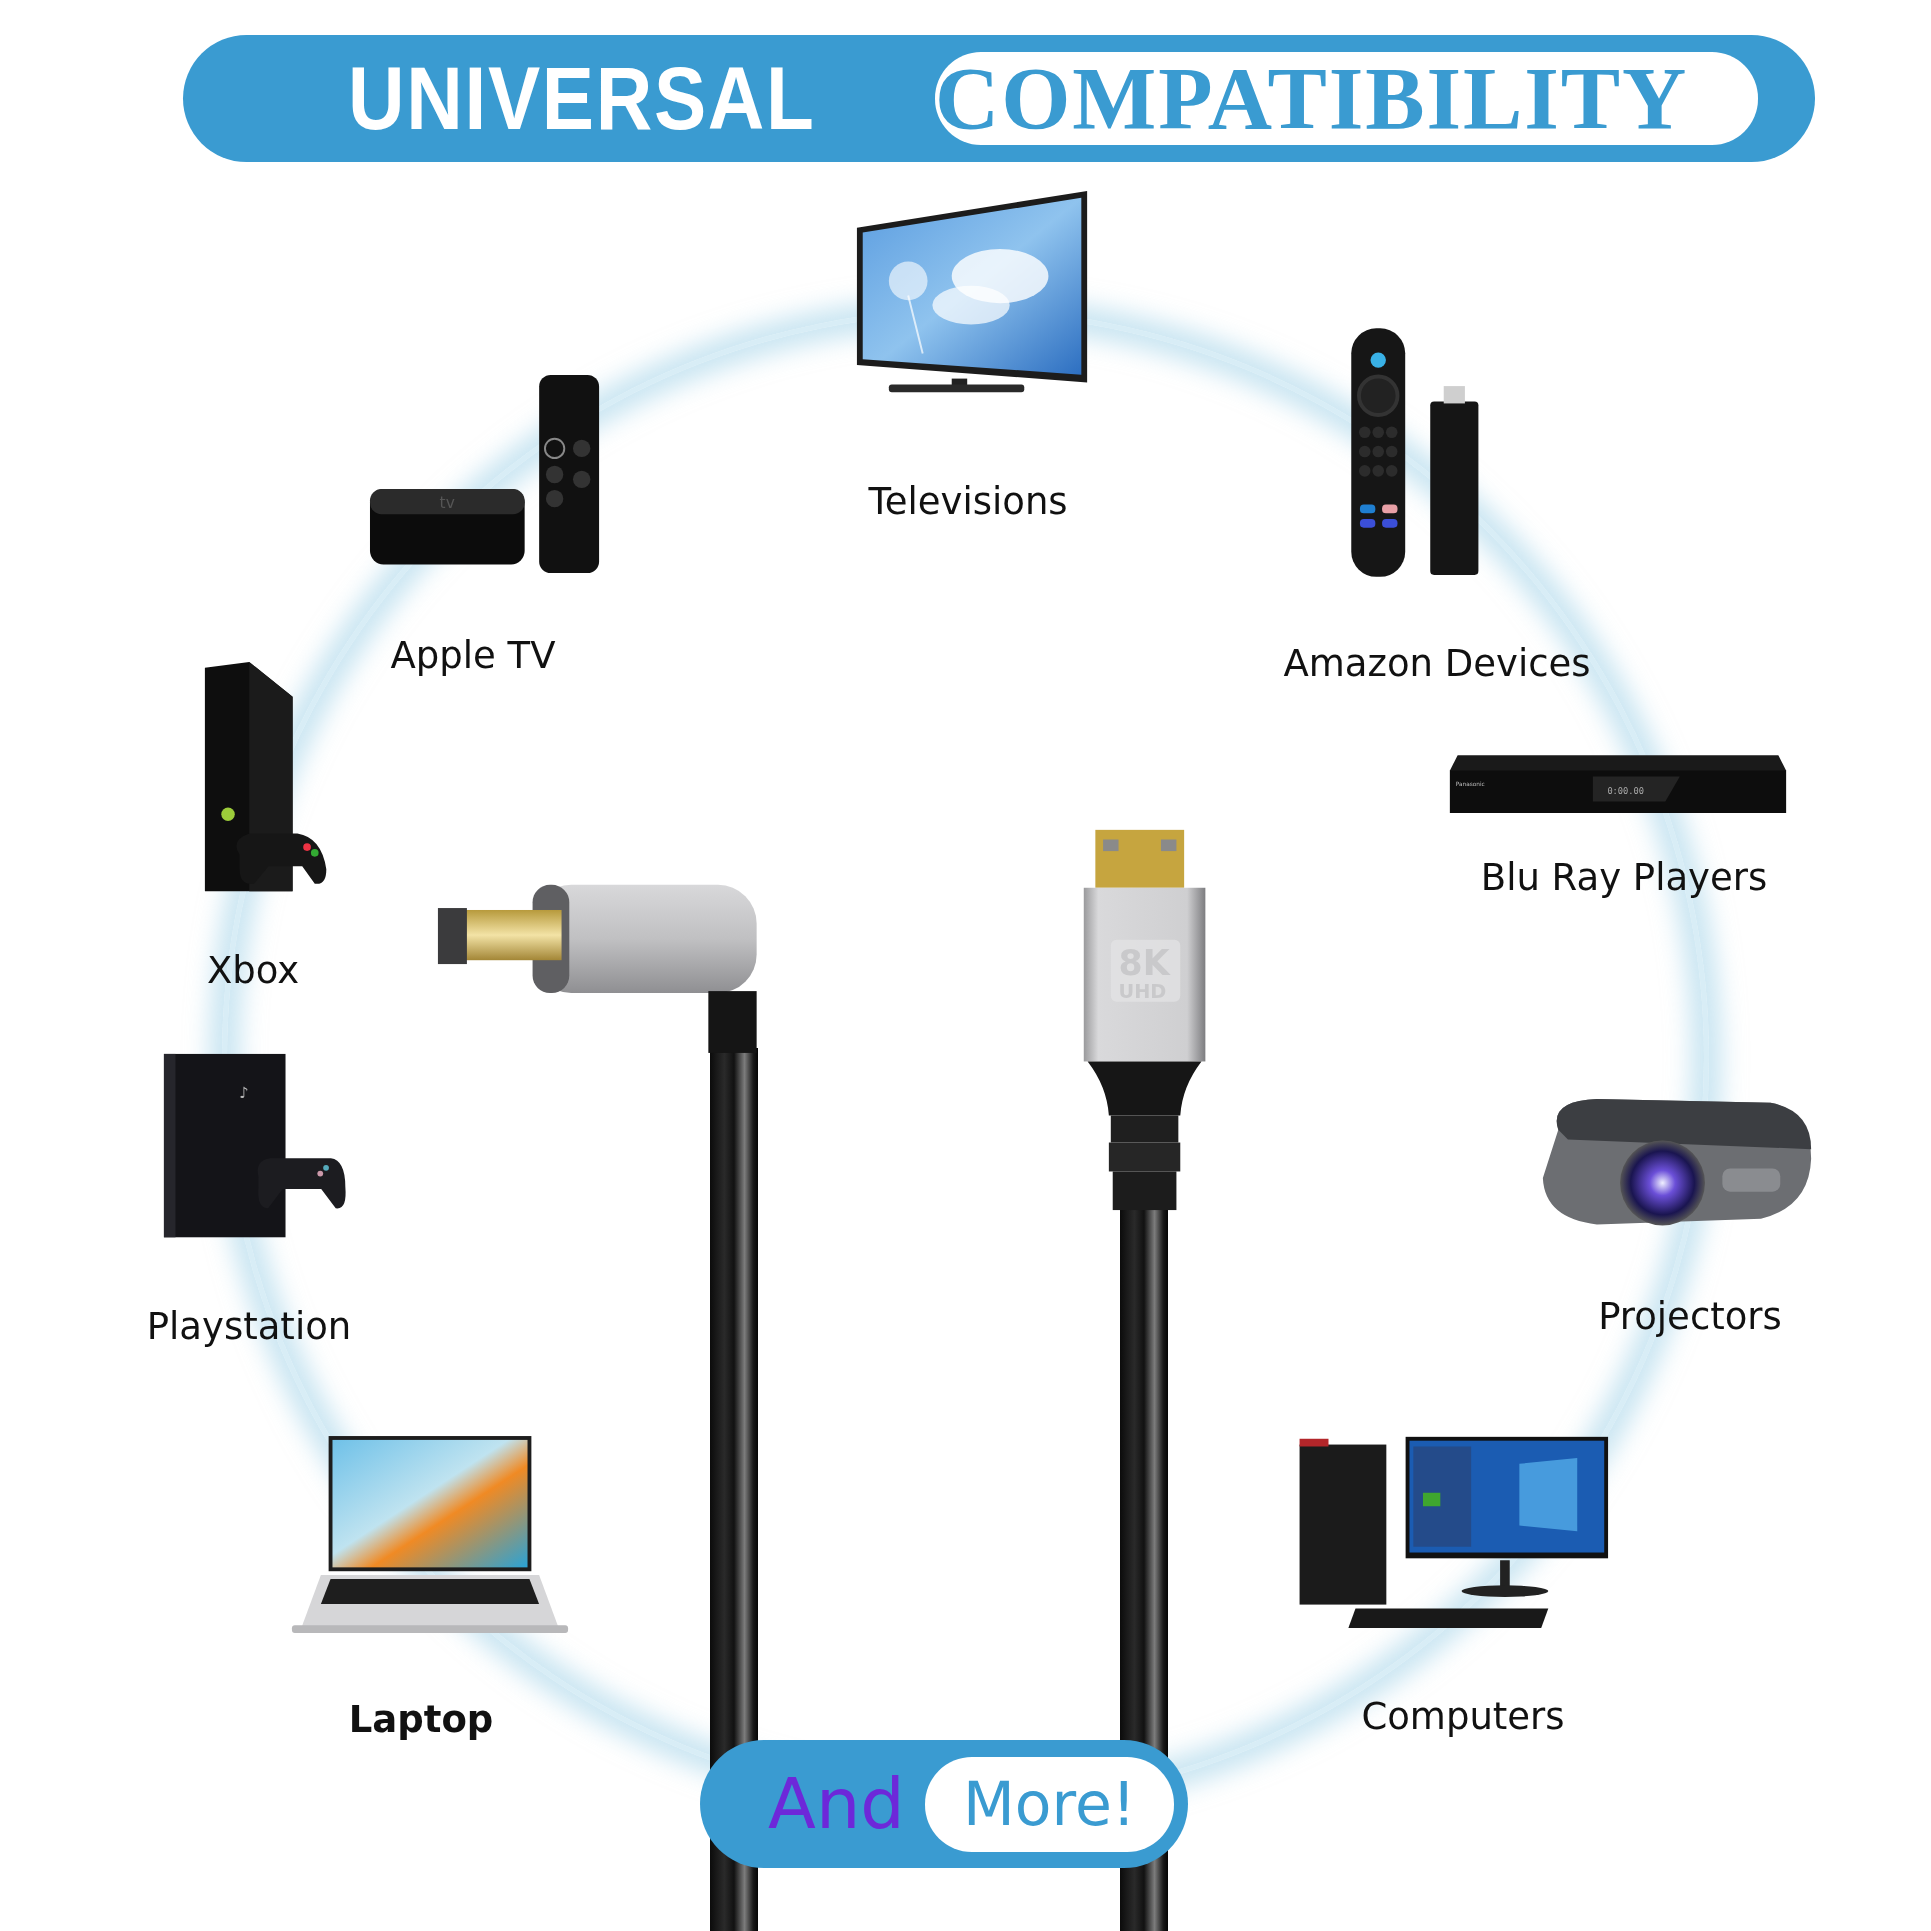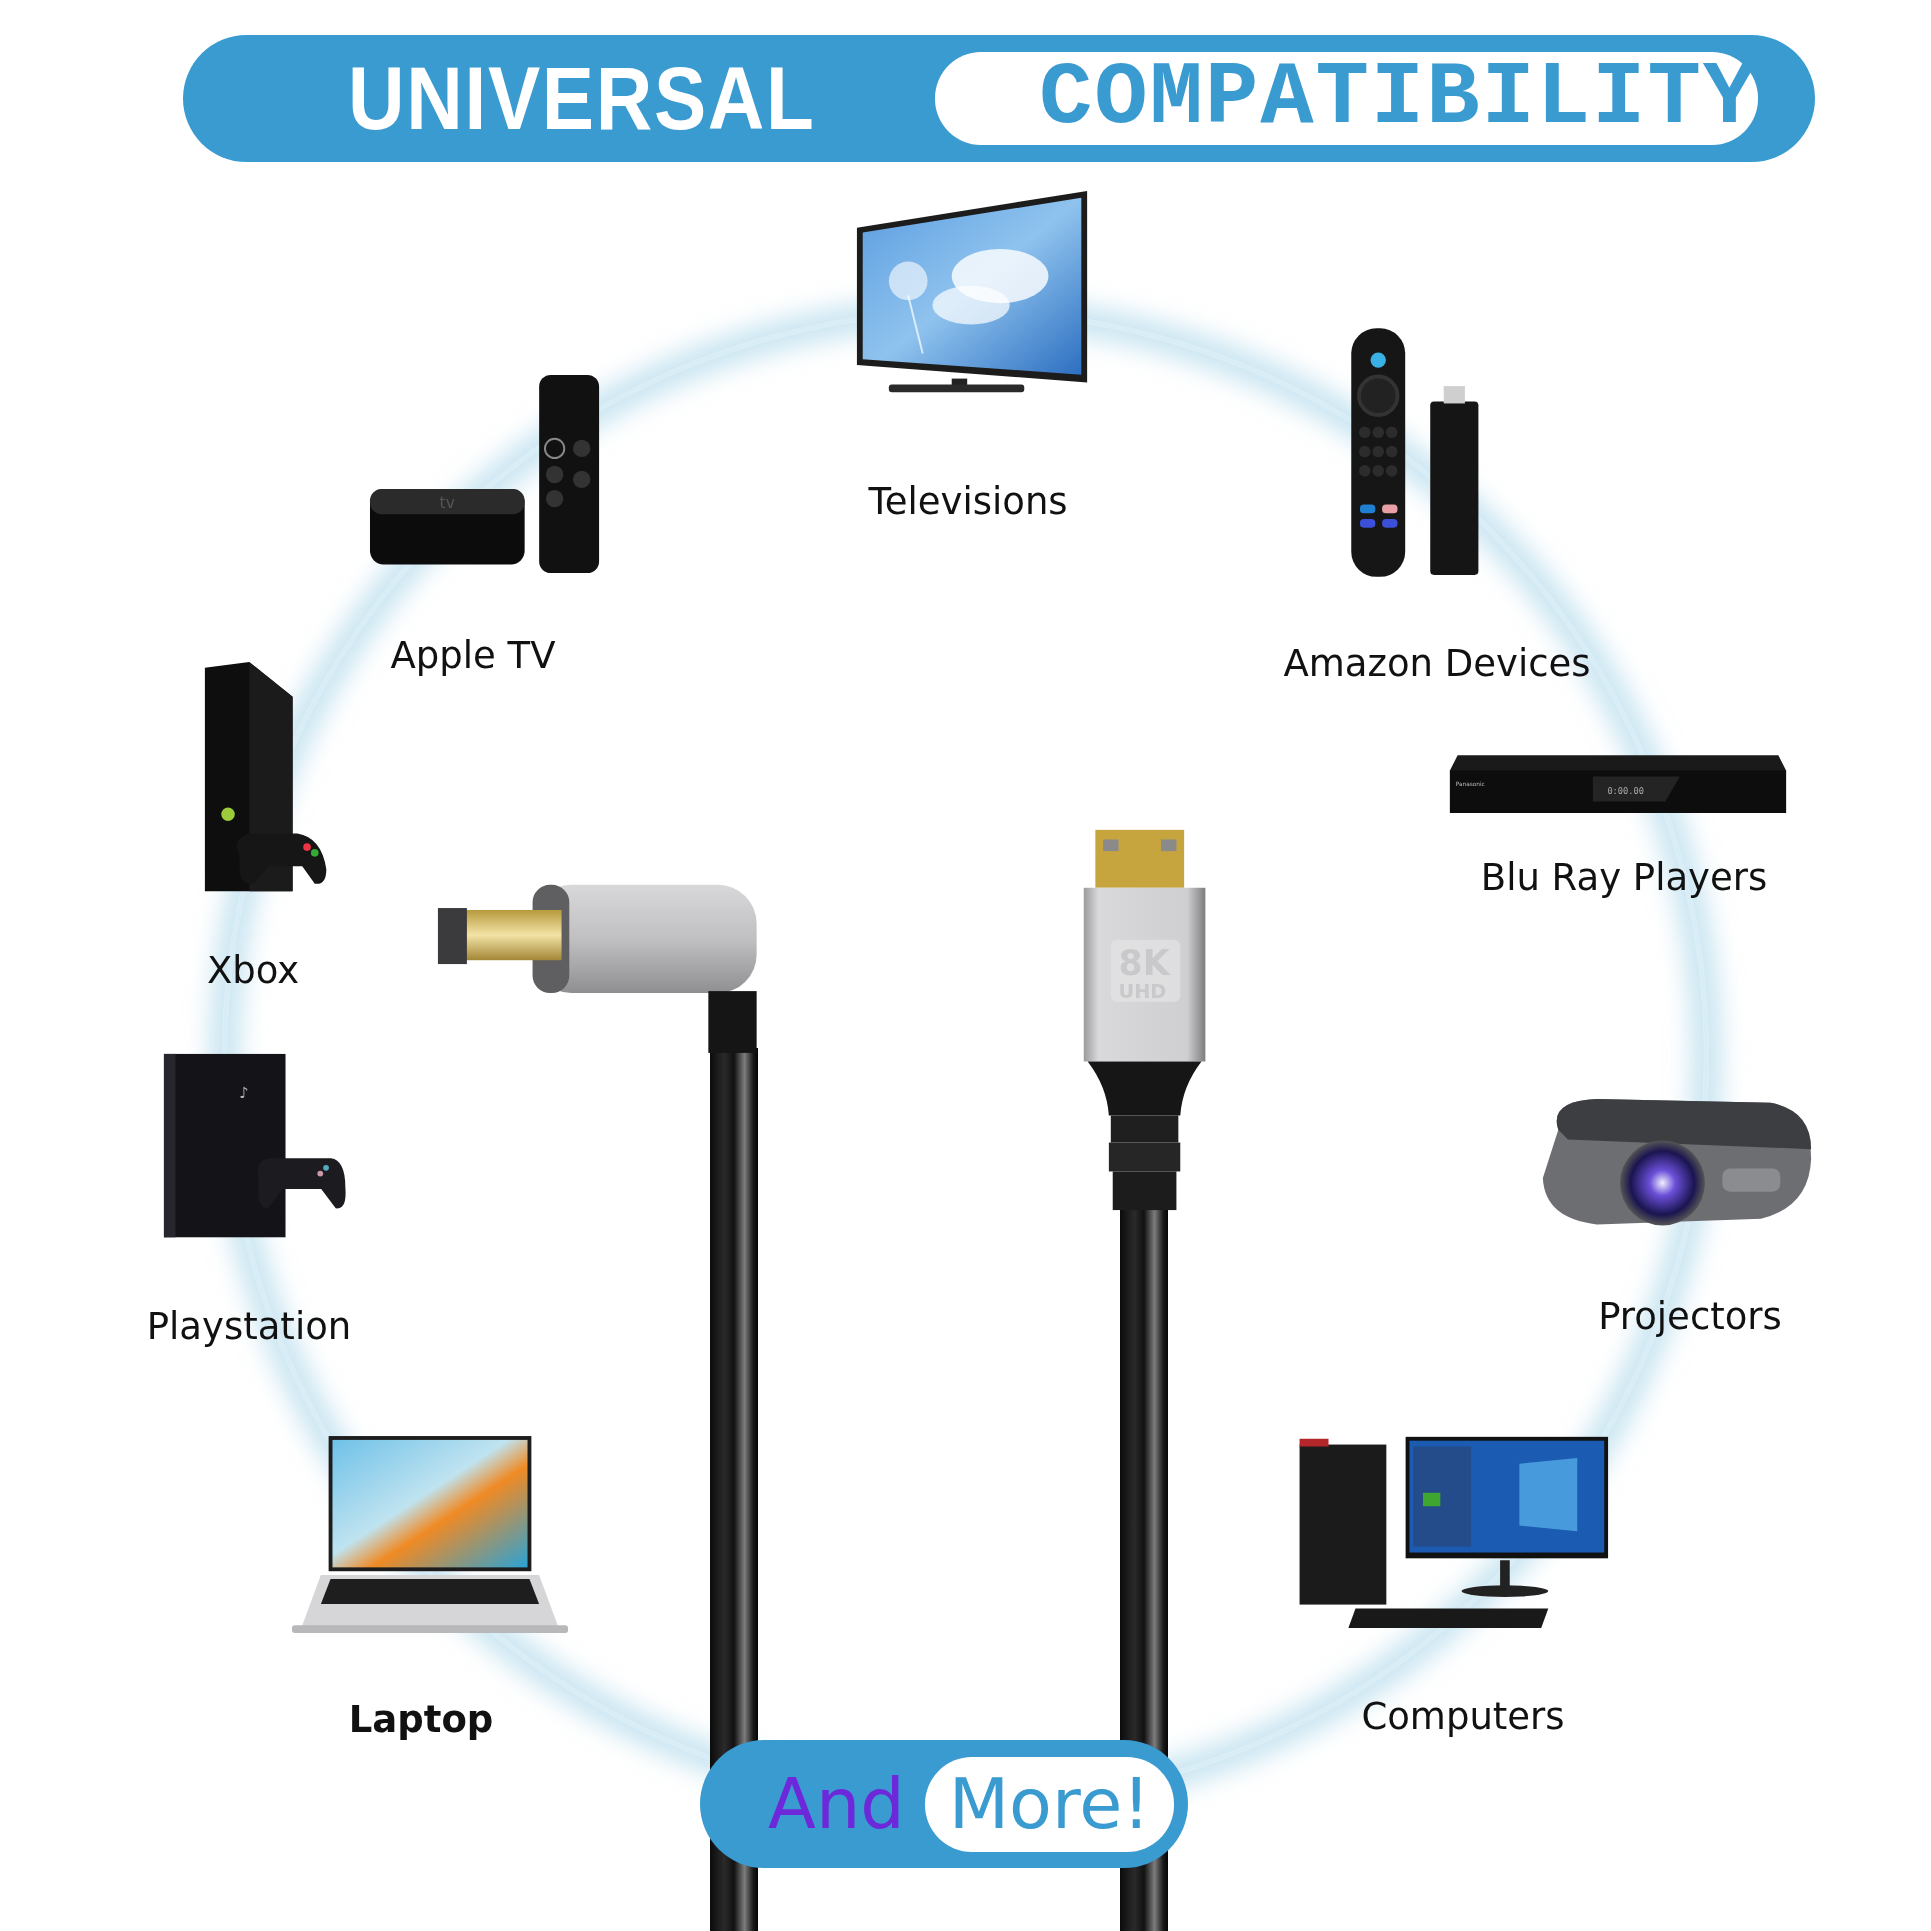--- a/index.html
+++ b/index.html
@@ -9,22 +9,22 @@
 
   
   .header-pill { left: 183px; top: 35px; width: 1632px; height: 127px;
                  background: #3a9bd1; border-radius: 64px; }
   .header-left { left: 348px; top: 35px; height: 127px; line-height: 127px;
                  color: #ffffff; font-weight: bold; font-size: 89px; letter-spacing: 1.9px;
                  font-family: "Liberation Sans", sans-serif; transform: scaleX(0.88); transform-origin: left center; }
   .header-inner { left: 935px; top: 52px; width: 823px; height: 93px;
                   background: #ffffff; border-radius: 46px; }
   .header-right { left: 935px; top: 52px; width: 823px; height: 93px; line-height: 93px;
-                  text-align: right; color: #3a9bd1; font-weight: bold; font-size: 89px;
-                  letter-spacing: 1.9px; font-family: Liberation Mono, monospace; }
+                  text-align: left; color: #3a9bd1; font-weight: bold; font-size: 89px;
+                  letter-spacing: 1.9px; font-family: Liberation Serif, serif; }
 
   
   .ring { left: 222px; top: 309px; width: 1477px; height: 1487px; border-radius: 50%;
           box-shadow: 0 0 23px 13.5px rgba(160,210,232,0.55), inset 0 0 23px 13.5px rgba(160,210,232,0.55);
           border: 5.8px solid rgba(190,225,240,0.6); }
 
   
   .label { position: absolute; font-size: 37px; color: #111111; white-space: nowrap;
            transform: translateX(-50%); font-family: "DejaVu Sans", sans-serif; margin-top: 41px; }
   .label.bold { font-weight: bold; }
@@ -35,21 +35,21 @@
   
   .cable { position: absolute; width: 48px;
            background: linear-gradient(90deg, #0b0b0b 0%, #2a2a2a 30%, #111 50%, #7c7c7c 72%, #1a1a1a 90%, #050505 100%); }
 
   
   .bottom-pill { left: 700px; top: 1740px; width: 488px; height: 128px; background: #3a9bd1; border-radius: 65px; }
   .bottom-left { left: 768px; top: 1740px; height: 128px; line-height: 128px; color: #6d28d9; font-size: 70px;
                  font-family: "DejaVu Sans", sans-serif; }
   .bottom-inner { left: 925px; top: 1757px; width: 249px; height: 95px; background: #fff; border-radius: 47px; }
   .bottom-right { left: 925px; top: 1757px; width: 249px; height: 95px; line-height: 95px; text-align: center;
-                  color: #3a9bd1; font-size: 70px; font-family: "DejaVu Sans", sans-serif; }
+                  color: #3a9bd1; font-size: 60px; font-family: "DejaVu Sans", sans-serif; }
 </style>
 </head>
 <body>
 
 <div class="abs ring"></div>
 
 <div class="abs header-pill"></div>
 <div class="abs header-left">UNIVERSAL</div>
 <div class="abs header-inner"></div>
 <div class="abs header-right">COMPATIBILITY</div>

